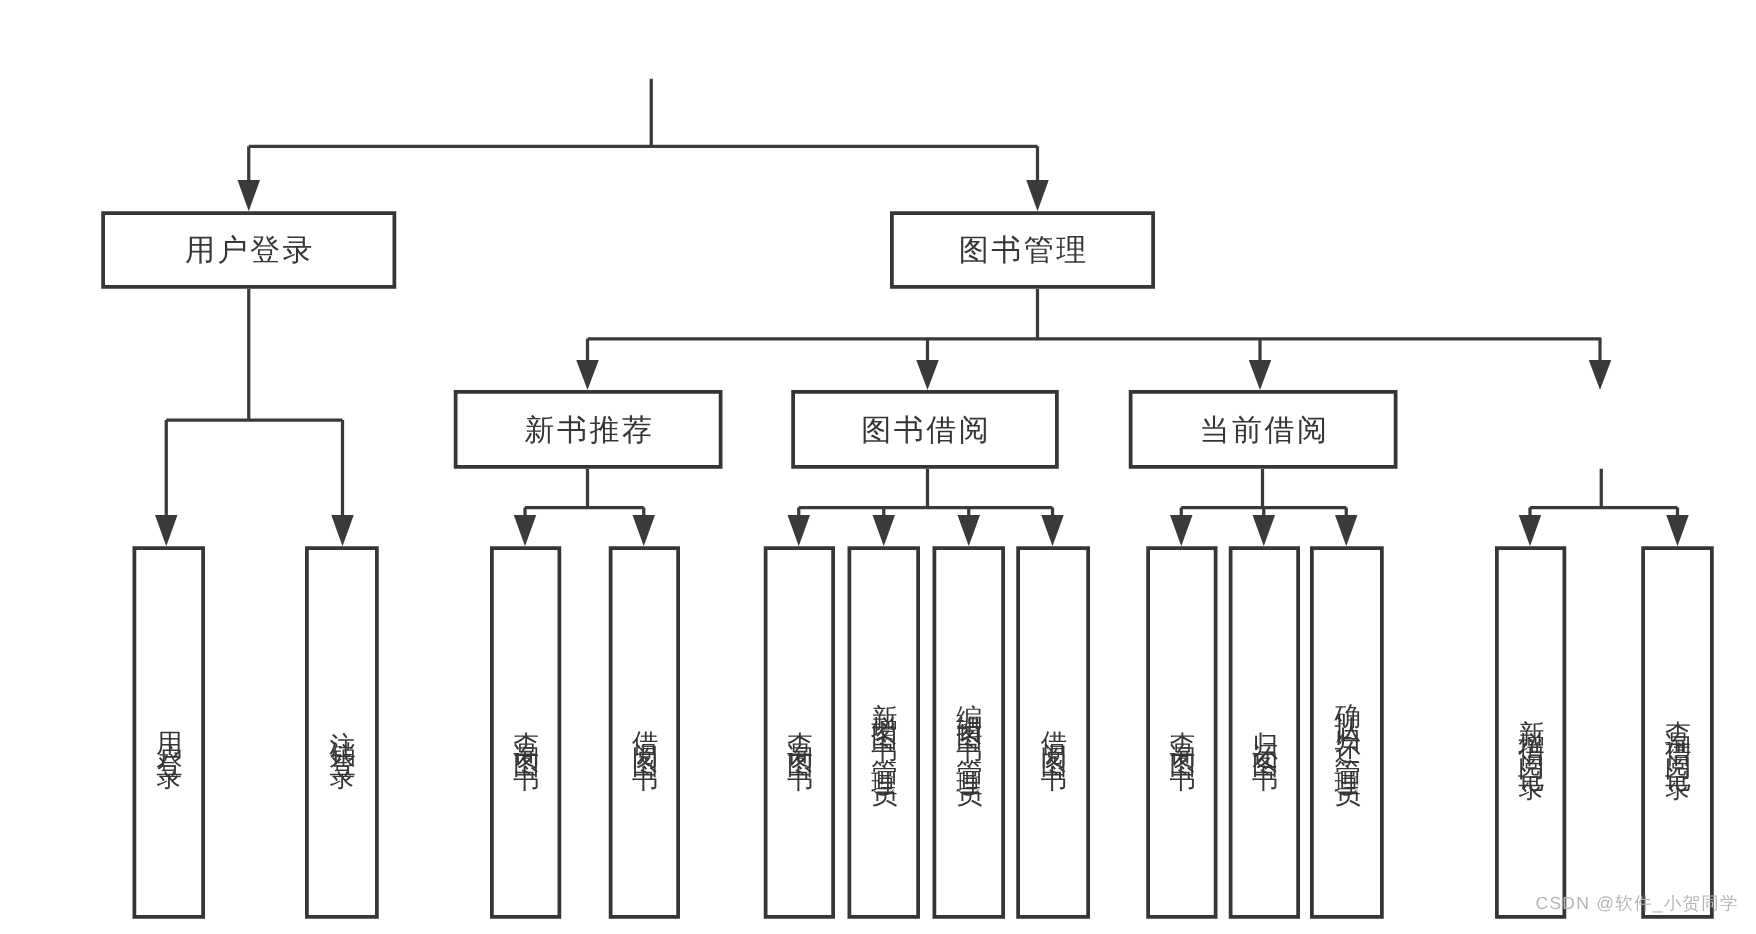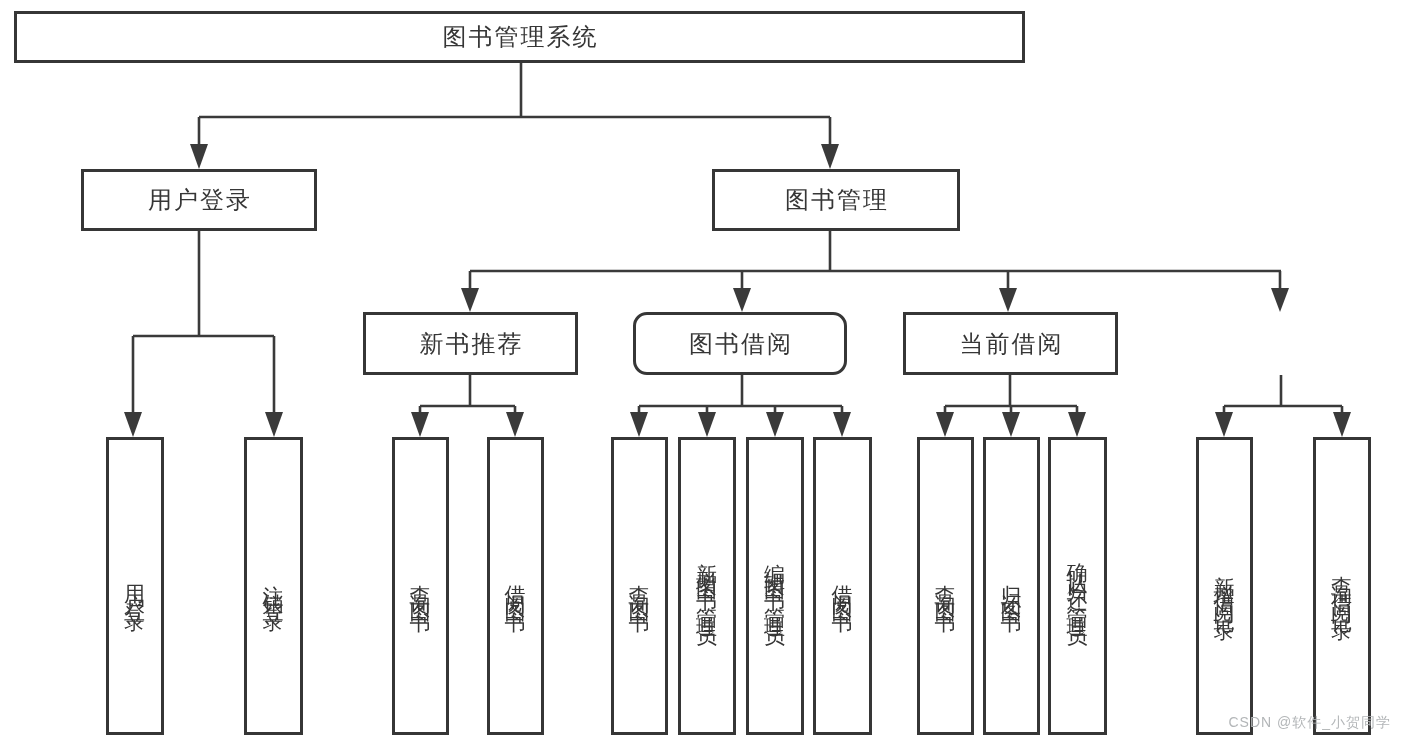--- a/index.html
+++ b/index.html
@@ -148,27 +148,26 @@
     <g>
       <path d="M1281 375 V406"></path>
       <path d="M1224 406 H1342"></path>
       <path d="M1224 406 V412"></path>
       <polygon points="1215,412 1233,412 1224,437"></polygon>
       <path d="M1342 406 V412"></path>
       <polygon points="1333,412 1351,412 1342,437"></polygon>
     </g>
   </svg>
 
-  <div class="box" style="left:14px; top:11px; width:1011px; height:52px;">图书管理系统</div>
 
   <div class="box" style="left:81px; top:169px; width:236px; height:62px;">用户登录</div>
-  <div class="box" style="left:712px; top:169px; width:248px; height:62px;">图书管理</div>
+  <div class="box" style="left:712px; top:169px; width:212px; height:62px;">图书管理</div>
 
   <div class="box" style="left:363px; top:312px; width:215px; height:63px;text-align:right;">新书推荐</div>
-  <div class="box" style="left:633px; top:312px; width:214px; height:63px;border-radius:14px;">图书借阅</div>
+  <div class="box" style="left:633px; top:312px; width:214px; height:63px;">图书借阅</div>
   <div class="box" style="left:903px; top:312px; width:215px; height:63px;">当前借阅</div>
 
   <div class="vbox" style="left:106px; top:437px; width:58px; height:298px;">
     <span class="vtext">用户登录</span>
   </div>
   <div class="vbox" style="left:244px; top:437px; width:59px; height:298px;">
     <span class="vtext">注销登录</span>
   </div>
 
   <div class="vbox" style="left:392px; top:437px; width:57px; height:298px;">

